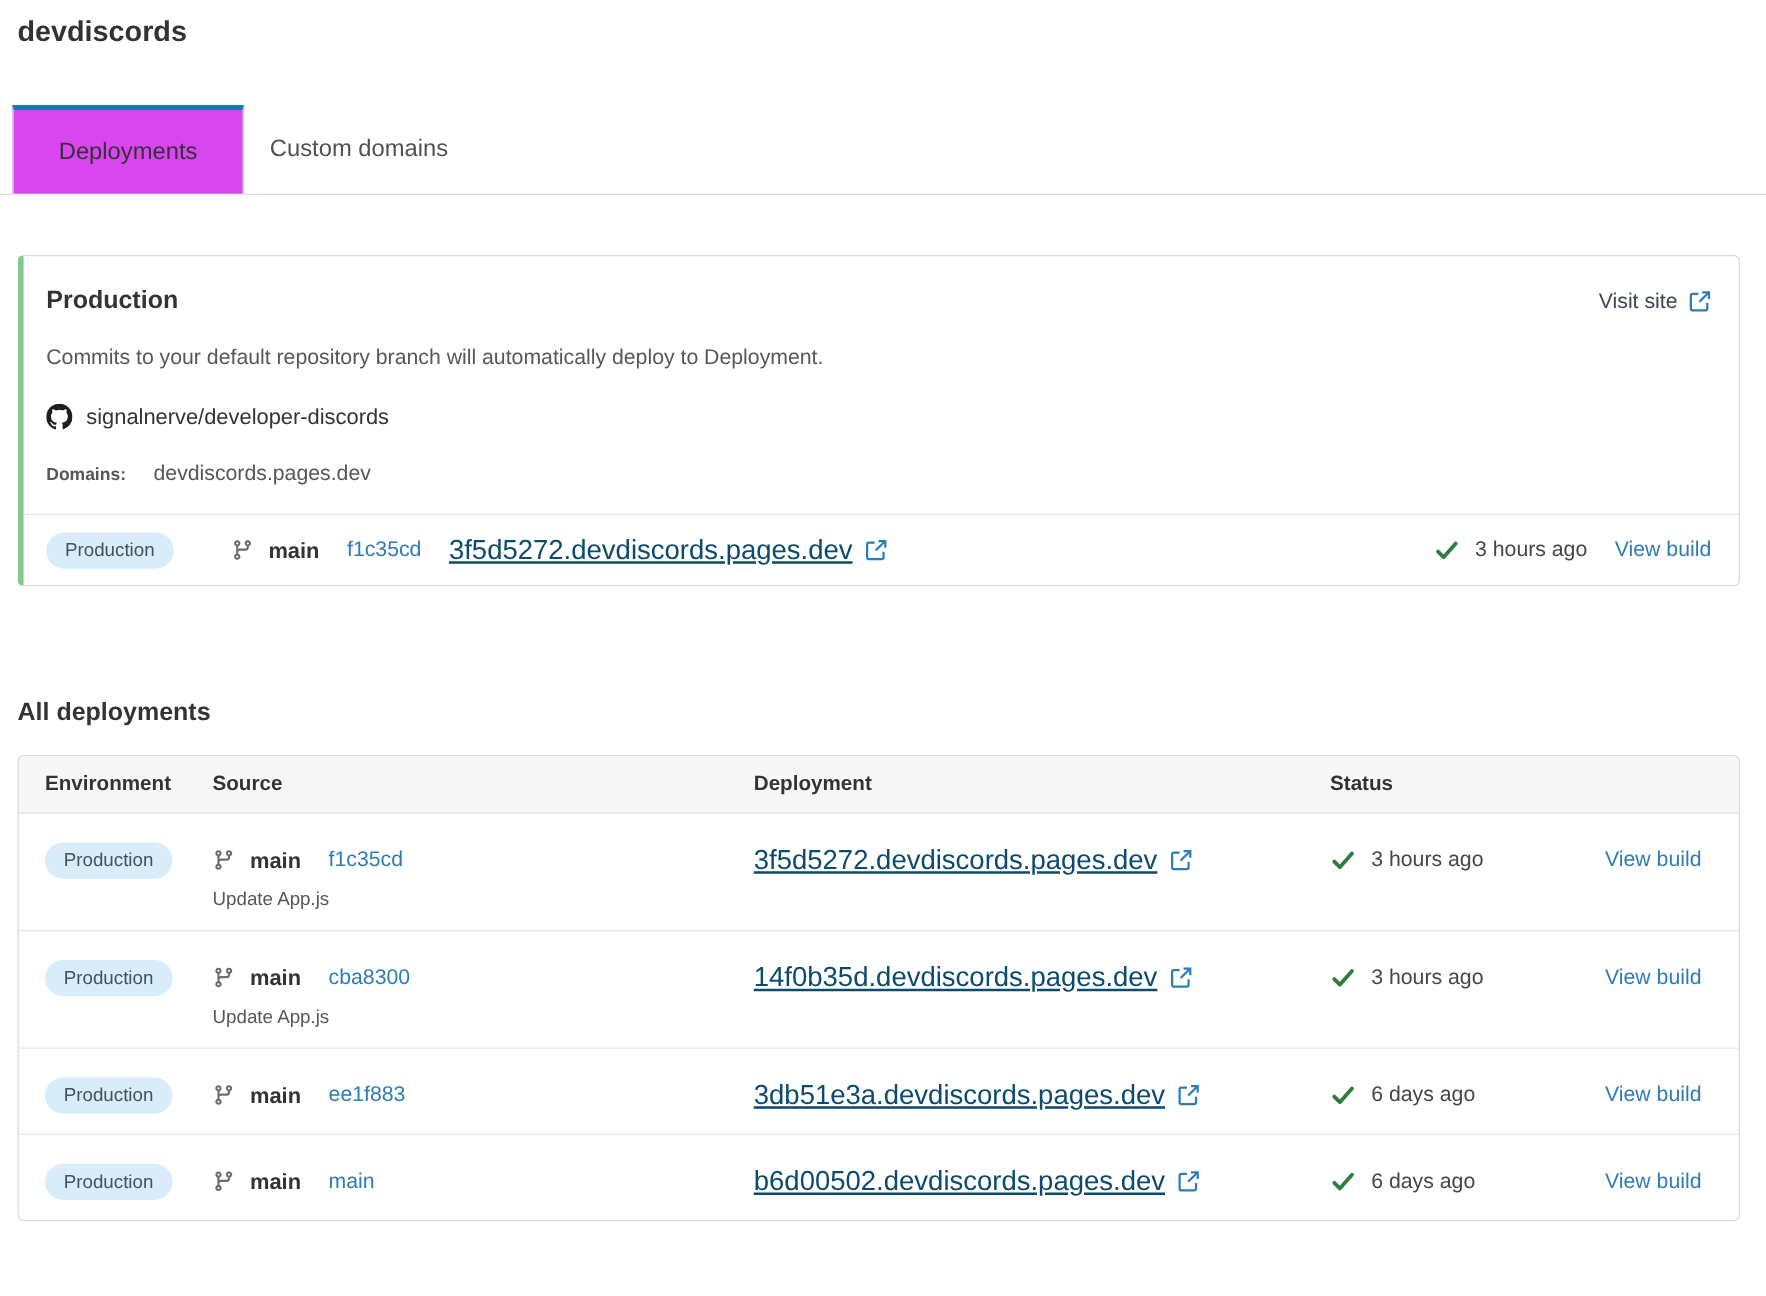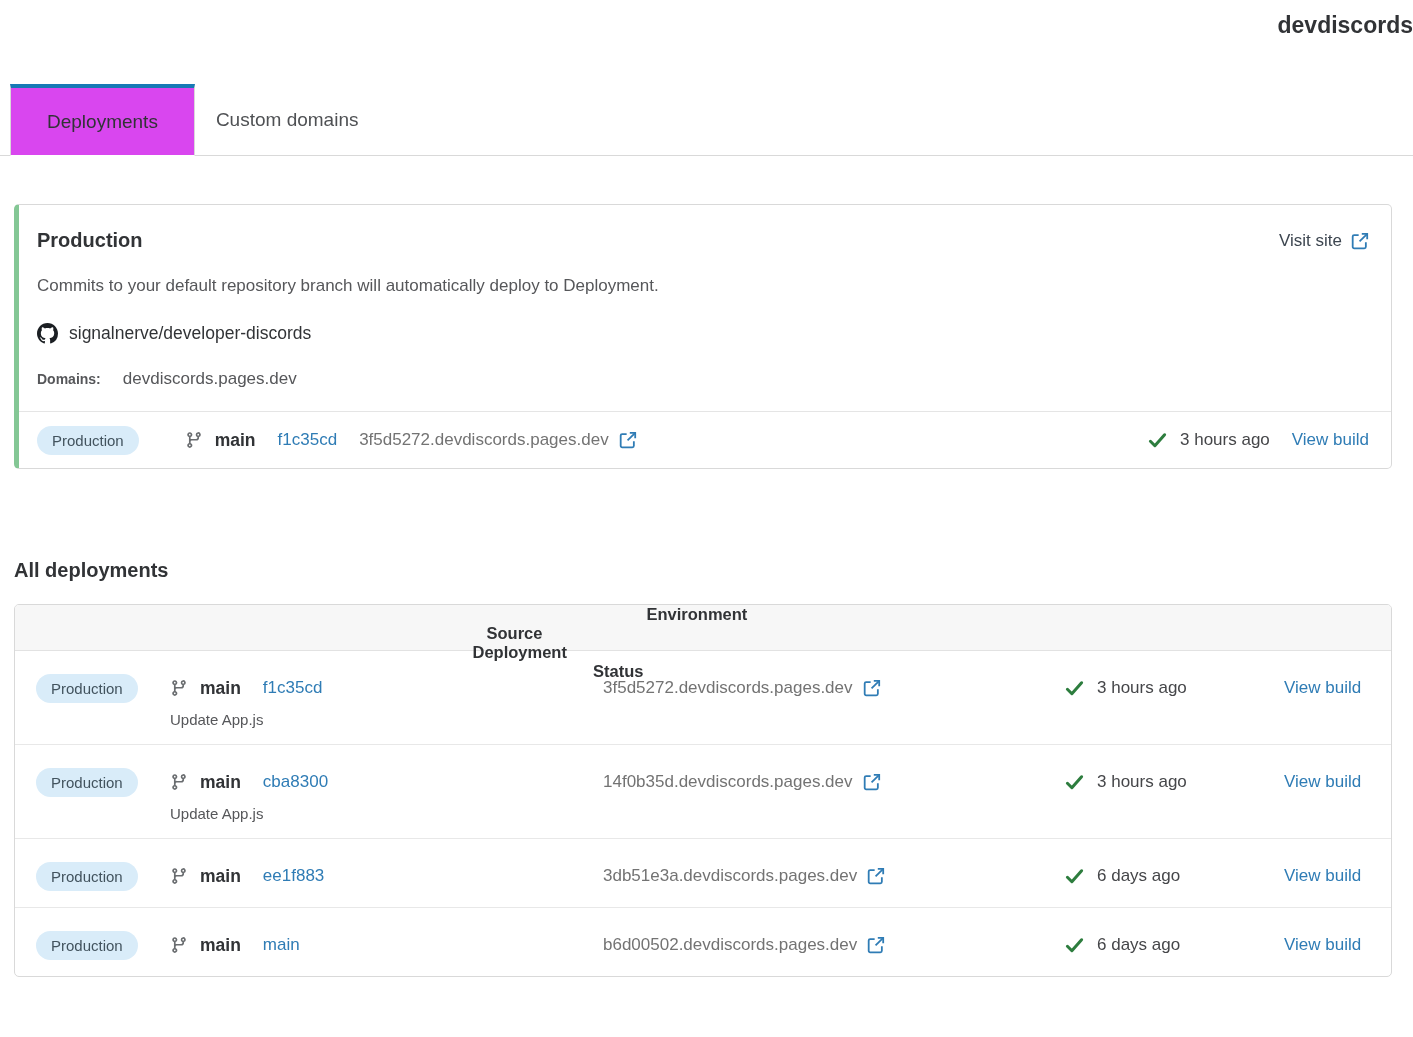--- a/index.html
+++ b/index.html
@@ -6,21 +6,21 @@
   html,body { margin:0; padding:0; }
   body {
     width:1413px; height:1037px;
     background:#ffffff;
     font-family:"Liberation Sans", sans-serif;
     color:#36393a;
     overflow:hidden;
   }
   a { text-decoration:none; cursor:pointer; }
 
-  .page-title { margin:12px 0 0 14px; font-size:23px; font-weight:700; color:#313336;text-align:right; }
+  .page-title { margin:12px 0 0 14px; font-size:23px; font-weight:700; color:#313336; }
 
   
   .tabs { display:flex; margin-top:45px; border-bottom:1px solid #d9d9d9; padding-left:10px; height:72px; }
   .tab {
     display:flex; align-items:center; padding:0 21px;
     font-size:19px; color:#4f5154; cursor:pointer; background:transparent;
   }
   .tab.active {
     background:#d946ef; border:1px solid #d9d9d9; border-top:4px solid #1779b5;
     border-bottom:1px solid #ffffff; margin-bottom:-1px;
@@ -51,37 +51,37 @@
   }
   .line { display:flex; align-items:center; min-height:30px; }
 
   .badge {
     display:inline-block; background:#d9ecf9; color:#42535e;
     font-size:15px; padding:6px 15px; border-radius:15px; white-space:nowrap;
   }
   .branch-icon { margin-left:46px; display:flex; }
   .branch-name { margin-left:12px; font-weight:700; font-size:17.5px; color:#313336; }
   .commit-link { margin-left:22px; font-size:17px; color:#2f7cb5; }
-  .deploy-url { font-size:17px; color:#737373; }
+  .deploy-url { font-size:22px; color:#0c4a6e;text-decoration:underline; }
   .prod-deploy-row .deploy-url { margin-left:22px; }
   .ext-link { margin-left:10px; display:flex; cursor:pointer; }
   .status-group { display:flex; align-items:center; }
   .status-time { margin-left:12px; font-size:17px; color:#454649; }
   .view-build { margin-left:22px; font-size:17px; color:#2f7cb5; }
 
   
   .section-title { margin:90px 0 0 14px; font-size:20px; font-weight:700; color:#313336; }
   .deploy-table {
     margin:22px 21px 0 14px;
     border:1px solid #d9d9d9; border-radius:5px; overflow:hidden; background:#fff;
   }
   .table-header {
     display:flex; align-items:center; height:46px;
     background:#f7f7f7; border-bottom:1px solid #e2e2e2;
-    font-size:16.5px; font-weight:700; color:#313336;flex-direction:column;
+    font-size:16.5px; font-weight:700; color:#313336;
   }
   .col-env    { width:155px; padding-left:21px; }
   .col-source { width:433px; }
   .col-deploy { width:461px; }
   .col-status { width:220px; }
   .col-action { flex:1; }
 
   .table-row { display:flex; align-items:flex-start; padding:22px 0 16px; }
   .table-row + .table-row { border-top:1px solid #e8e8e8; }
   .table-row .branch-icon { margin-left:0; }

